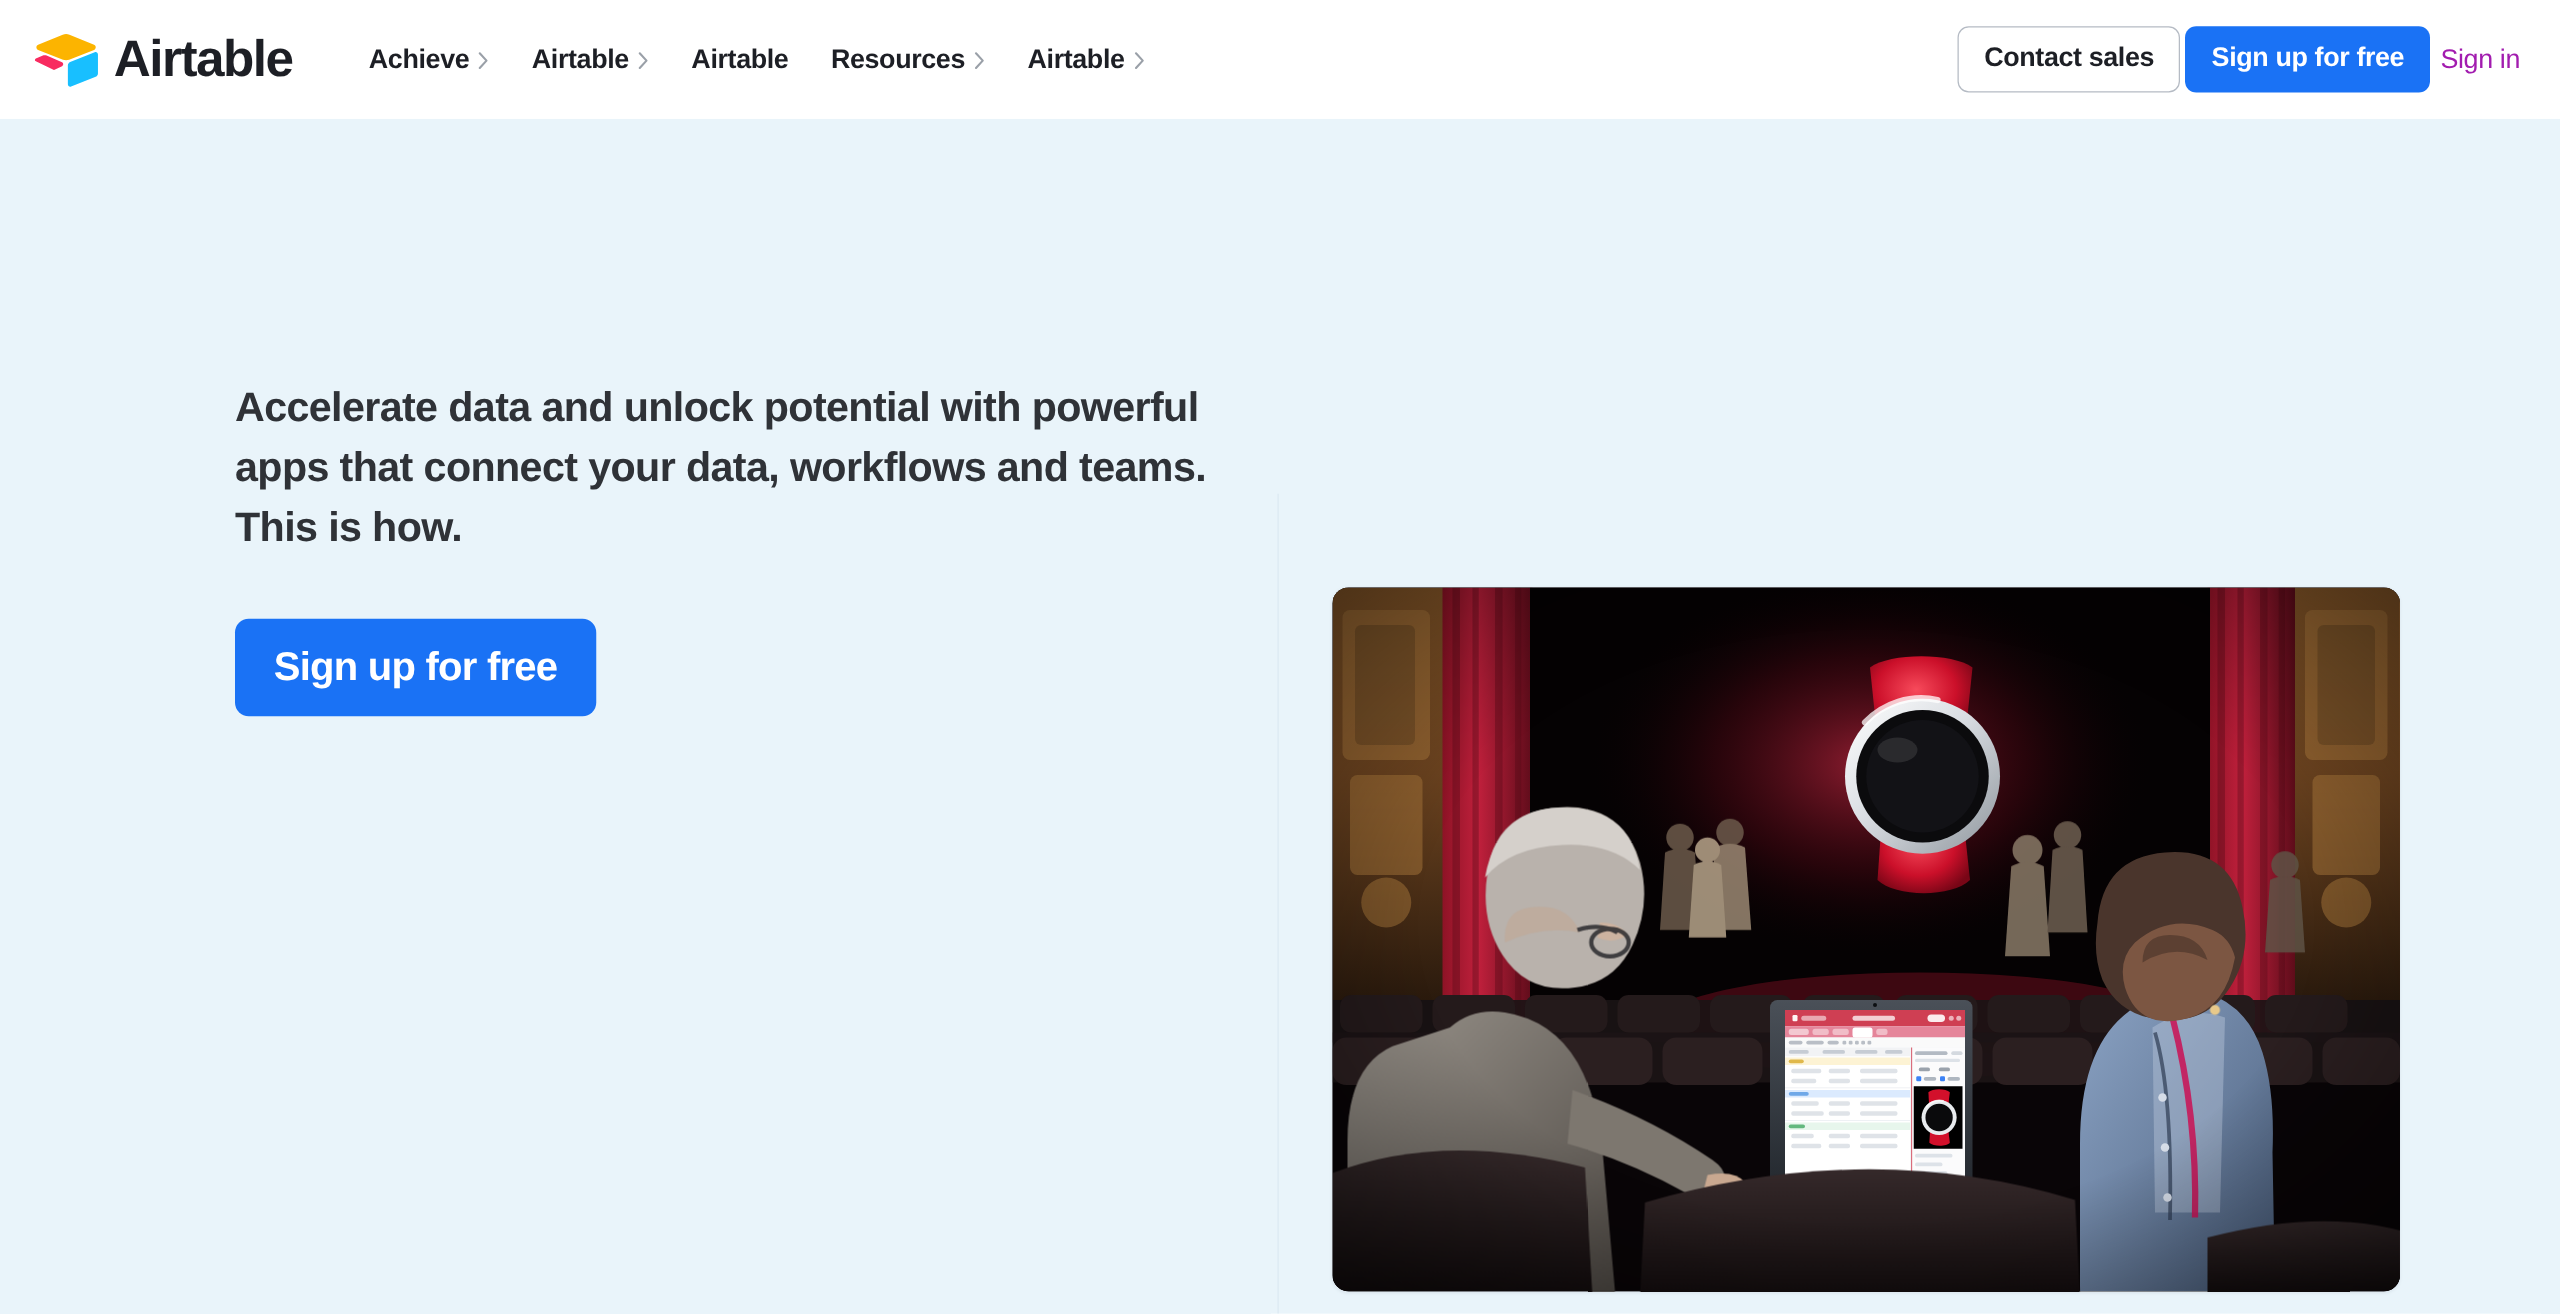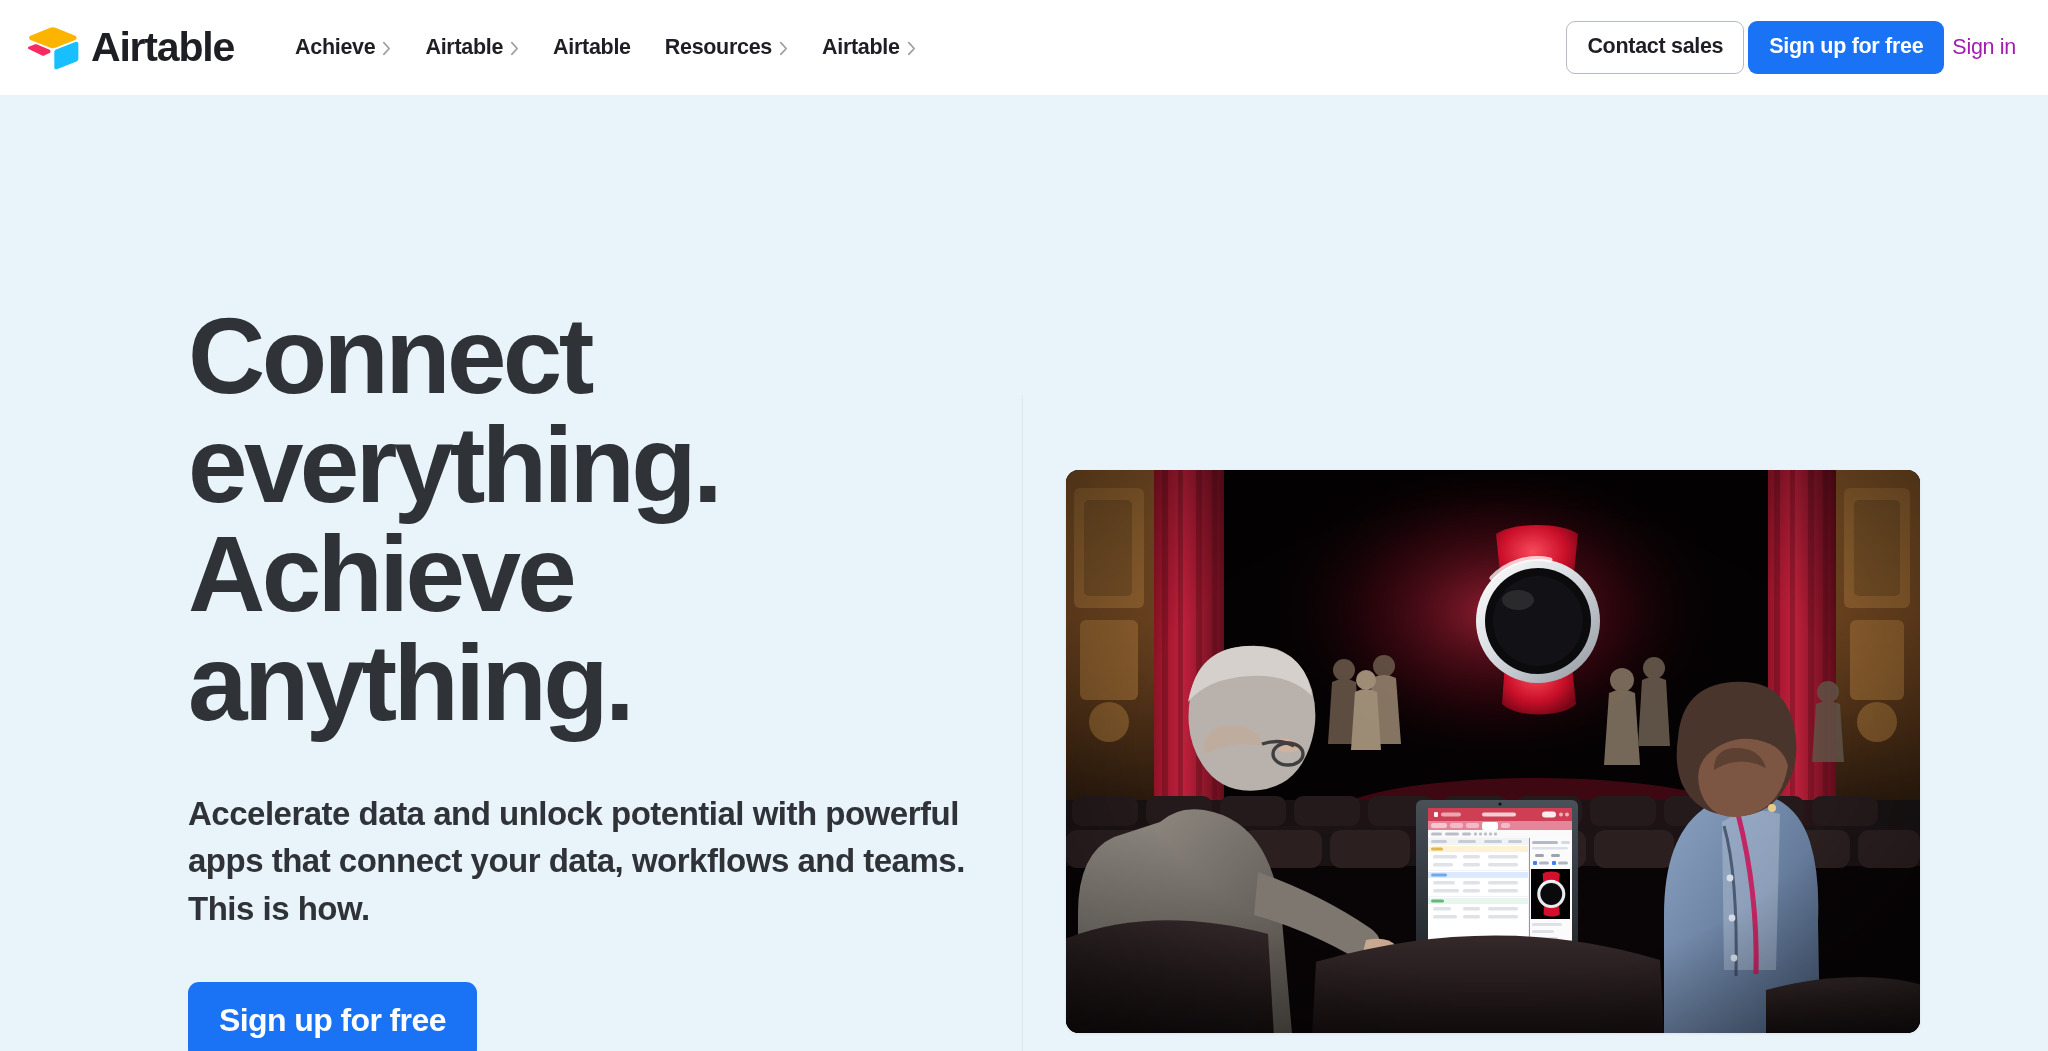--- a/index.html
+++ b/index.html
@@ -286,26 +286,20 @@
 </header>
 
 <main class="hero">
 
   <div class="hero-divider"></div>
 
   <div class="hero-inner">
 
     <div class="hero-copy">
 
-      <h1 class="hero-title">
-        <span>Connect</span><br>
-        <span>everything.</span><br>
-        <span>Achieve</span><br>
-        <span>anything.</span>
-      </h1>
 
       <p class="hero-sub">Accelerate data and unlock potential with powerful apps that connect your data, workflows and teams. This is how.</p>
 
       <button class="hero-cta">Sign up for free</button>
 
     </div>
 
     <div class="hero-media">
       <div class="hero-image">
         <svg viewBox="0 0 854 563" xmlns="http://www.w3.org/2000/svg" preserveAspectRatio="xMidYMid slice">

